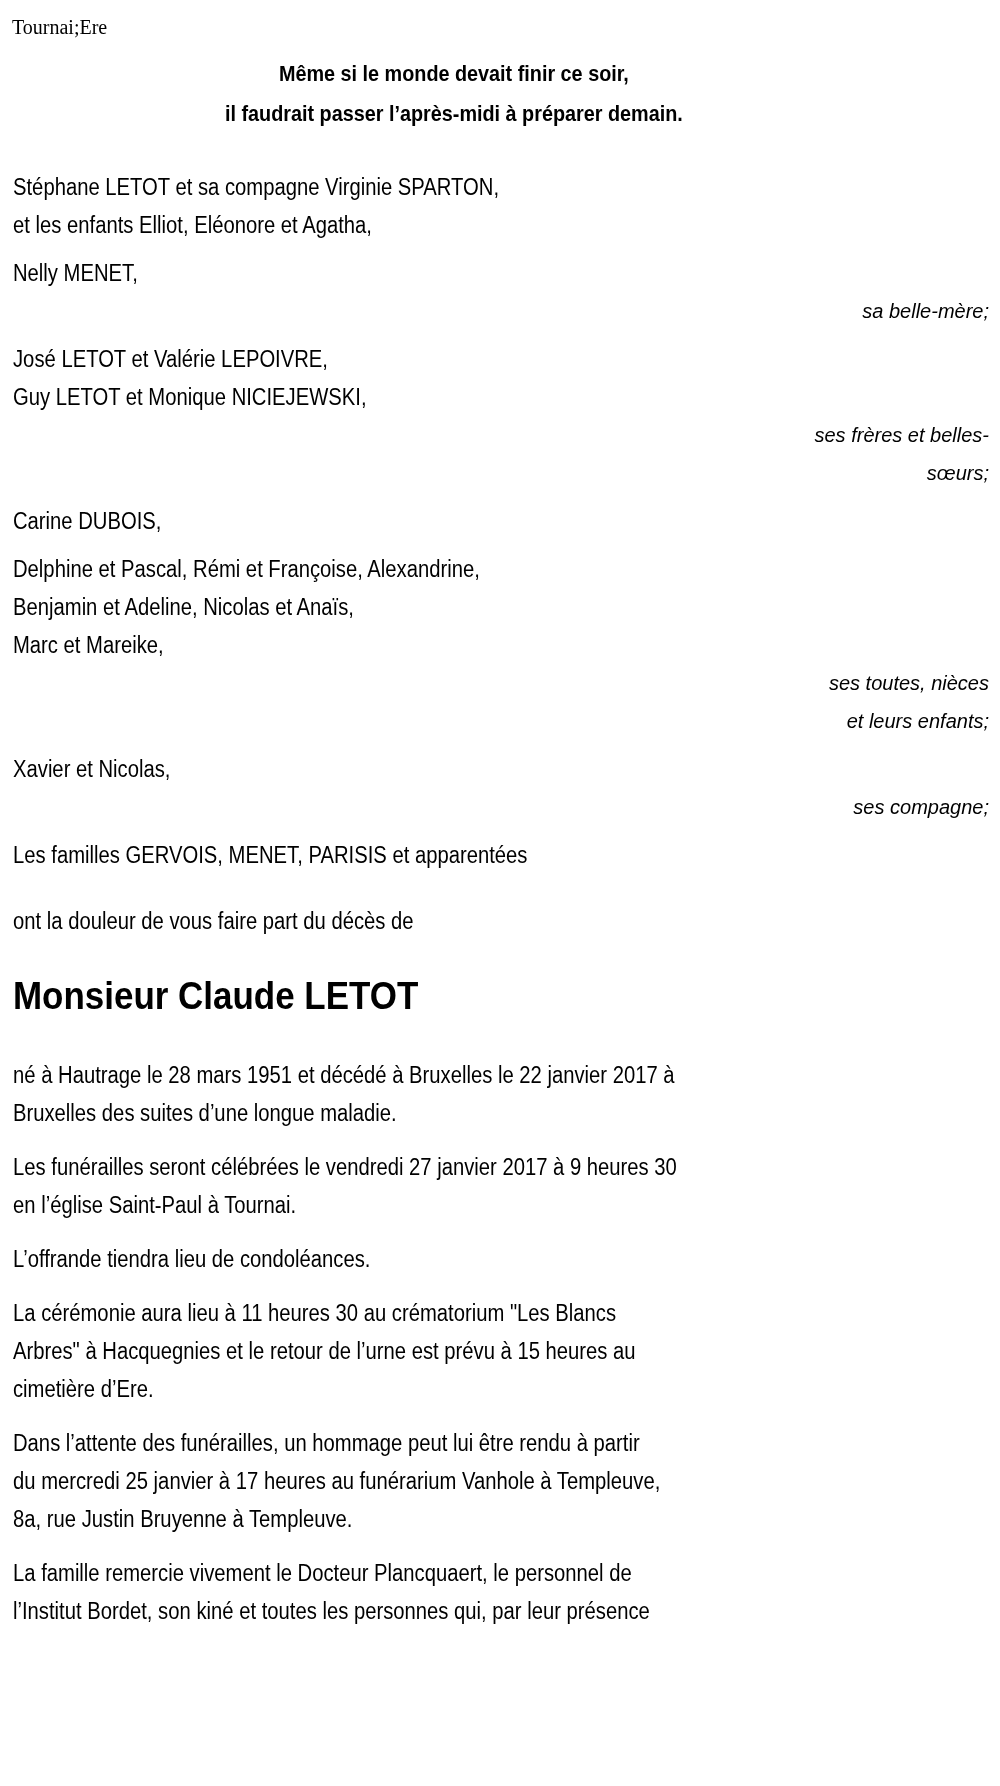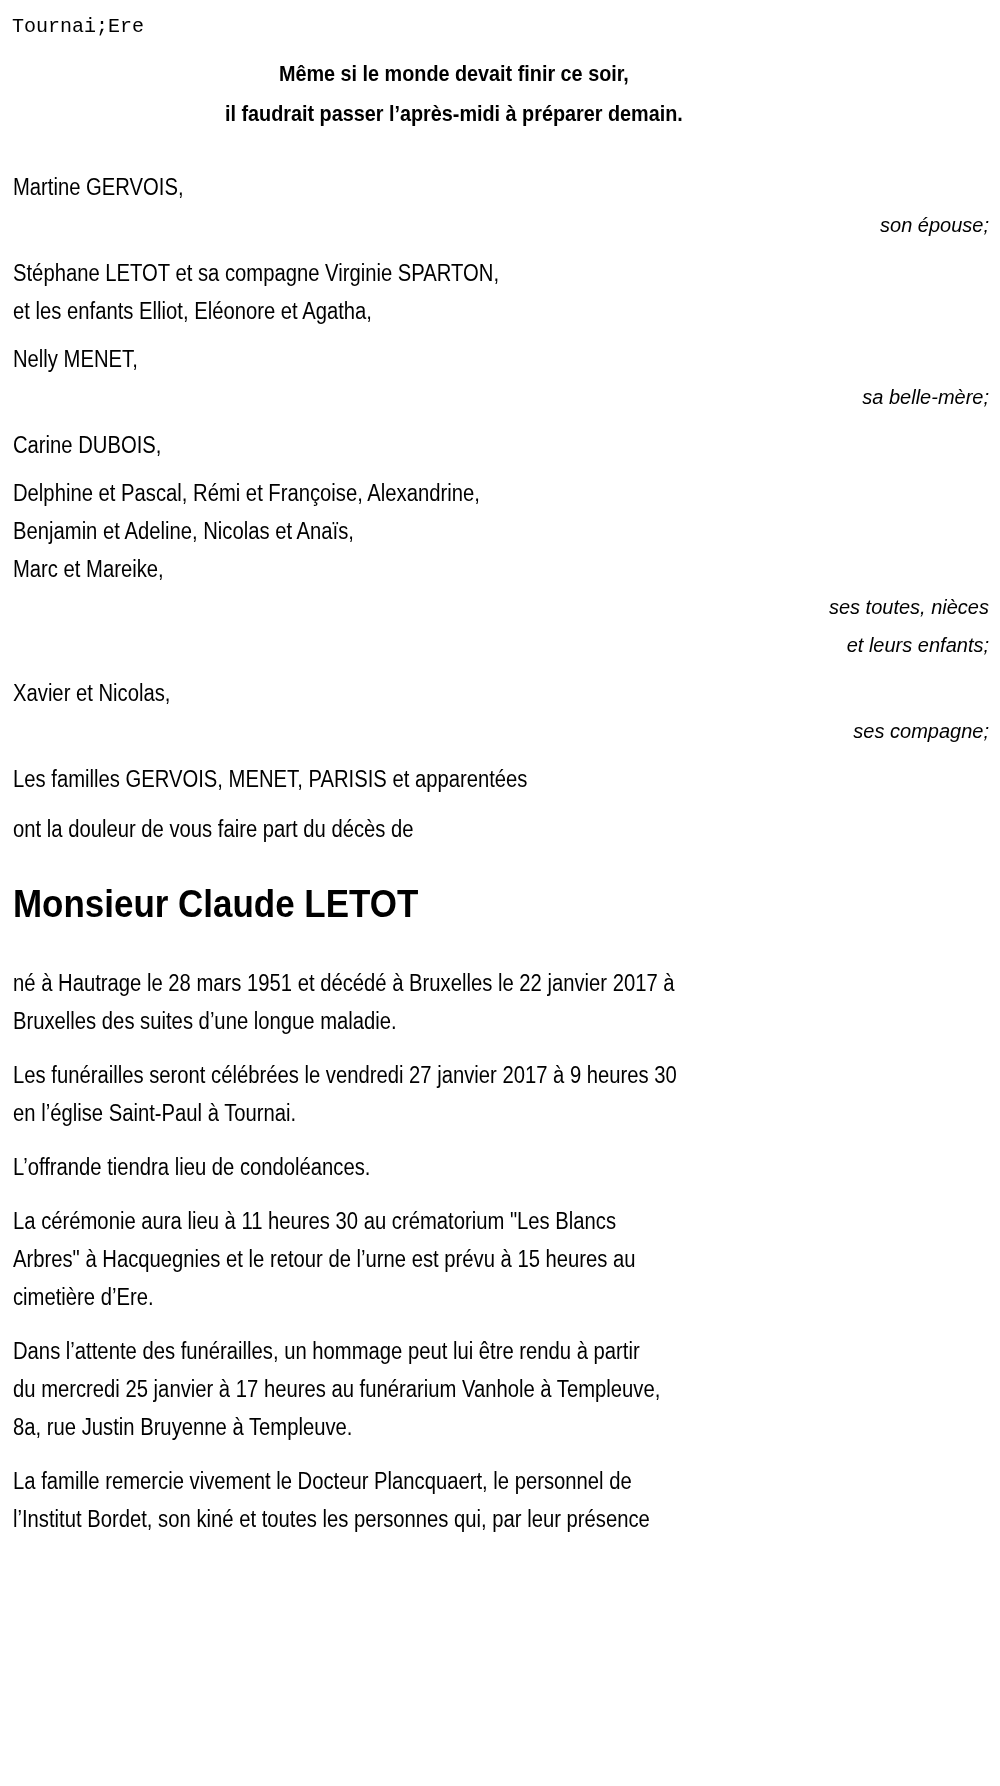--- a/index.html
+++ b/index.html
@@ -15,21 +15,21 @@
   }
   .page {
     width: 1000px;
     box-sizing: border-box;
     padding: 10px 6px 20px 6px;
     position: relative;
   }
 
   
   .location {
-    font-family: Liberation Mono, monospace;
+    font-family: Liberation Serif, serif;
     font-size: 20px;
     line-height: 30px;
     letter-spacing: 0px;
     margin: 2px 0 12px 6px;
   }
 
   
   .quote-block {
     margin: 0 0 34px 6px;
     text-align: center;
@@ -77,21 +77,21 @@
     margin: 0 6px 18px 7px;
   }
   .para .pline {
     display: block;
     transform: scaleX(0.88);
     transform-origin: left center;
     white-space: nowrap;
   }
 
   .announce {
-    margin-top: 12px;
+    margin-top: 28px;
     margin-bottom: 30px;
   }
 
   
   .deceased-name {
     font-weight: bold;
     font-size: 38px;
     line-height: 52px;
     margin: 0 0 34px 7px;
     transform: scaleX(0.92);
@@ -113,39 +113,41 @@
 
   <div class="location">Tournai;Ere</div>
 
   <div class="quote-block">
     <div class="quote-line">Même si le monde devait finir ce soir,</div>
     <div class="quote-line">il faudrait passer l’après-midi à préparer demain.</div>
   </div>
 
   <div class="family-list">
 
-    <div class="family-group">
-      <div class="names">Martine GERVOIS,</div>
-      <div class="relation">
-        <span class="rel-line">son épouse;</span>
-      </div>
-    </div>
 
     <div class="family-group">
       <div class="names">Stéphane LETOT et sa compagne Virginie SPARTON,</div>
       <div class="names">et les enfants Elliot, Eléonore et Agatha,</div>
     </div>
 
     <div class="family-group">
       <div class="names">Nelly MENET,</div>
       <div class="relation">
         <span class="rel-line">sa belle-mère;</span>
       </div>
     </div>
 
+    <div class="family-group">
+      <div class="names">José LETOT et Valérie LEPOIVRE,</div>
+      <div class="names">Guy LETOT et Monique NICIEJEWSKI,</div>
+      <div class="relation">
+        <span class="rel-line">ses frères et belles-</span>
+        <span class="rel-line">sœurs;</span>
+      </div>
+    </div>
 
     <div class="family-group">
       <div class="names">Carine DUBOIS,</div>
     </div>
 
     <div class="family-group">
       <div class="names">Delphine et Pascal, Rémi et Françoise, Alexandrine,</div>
       <div class="names">Benjamin et Adeline, Nicolas et Anaïs,</div>
       <div class="names">Marc et Mareike,</div>
       <div class="relation">

